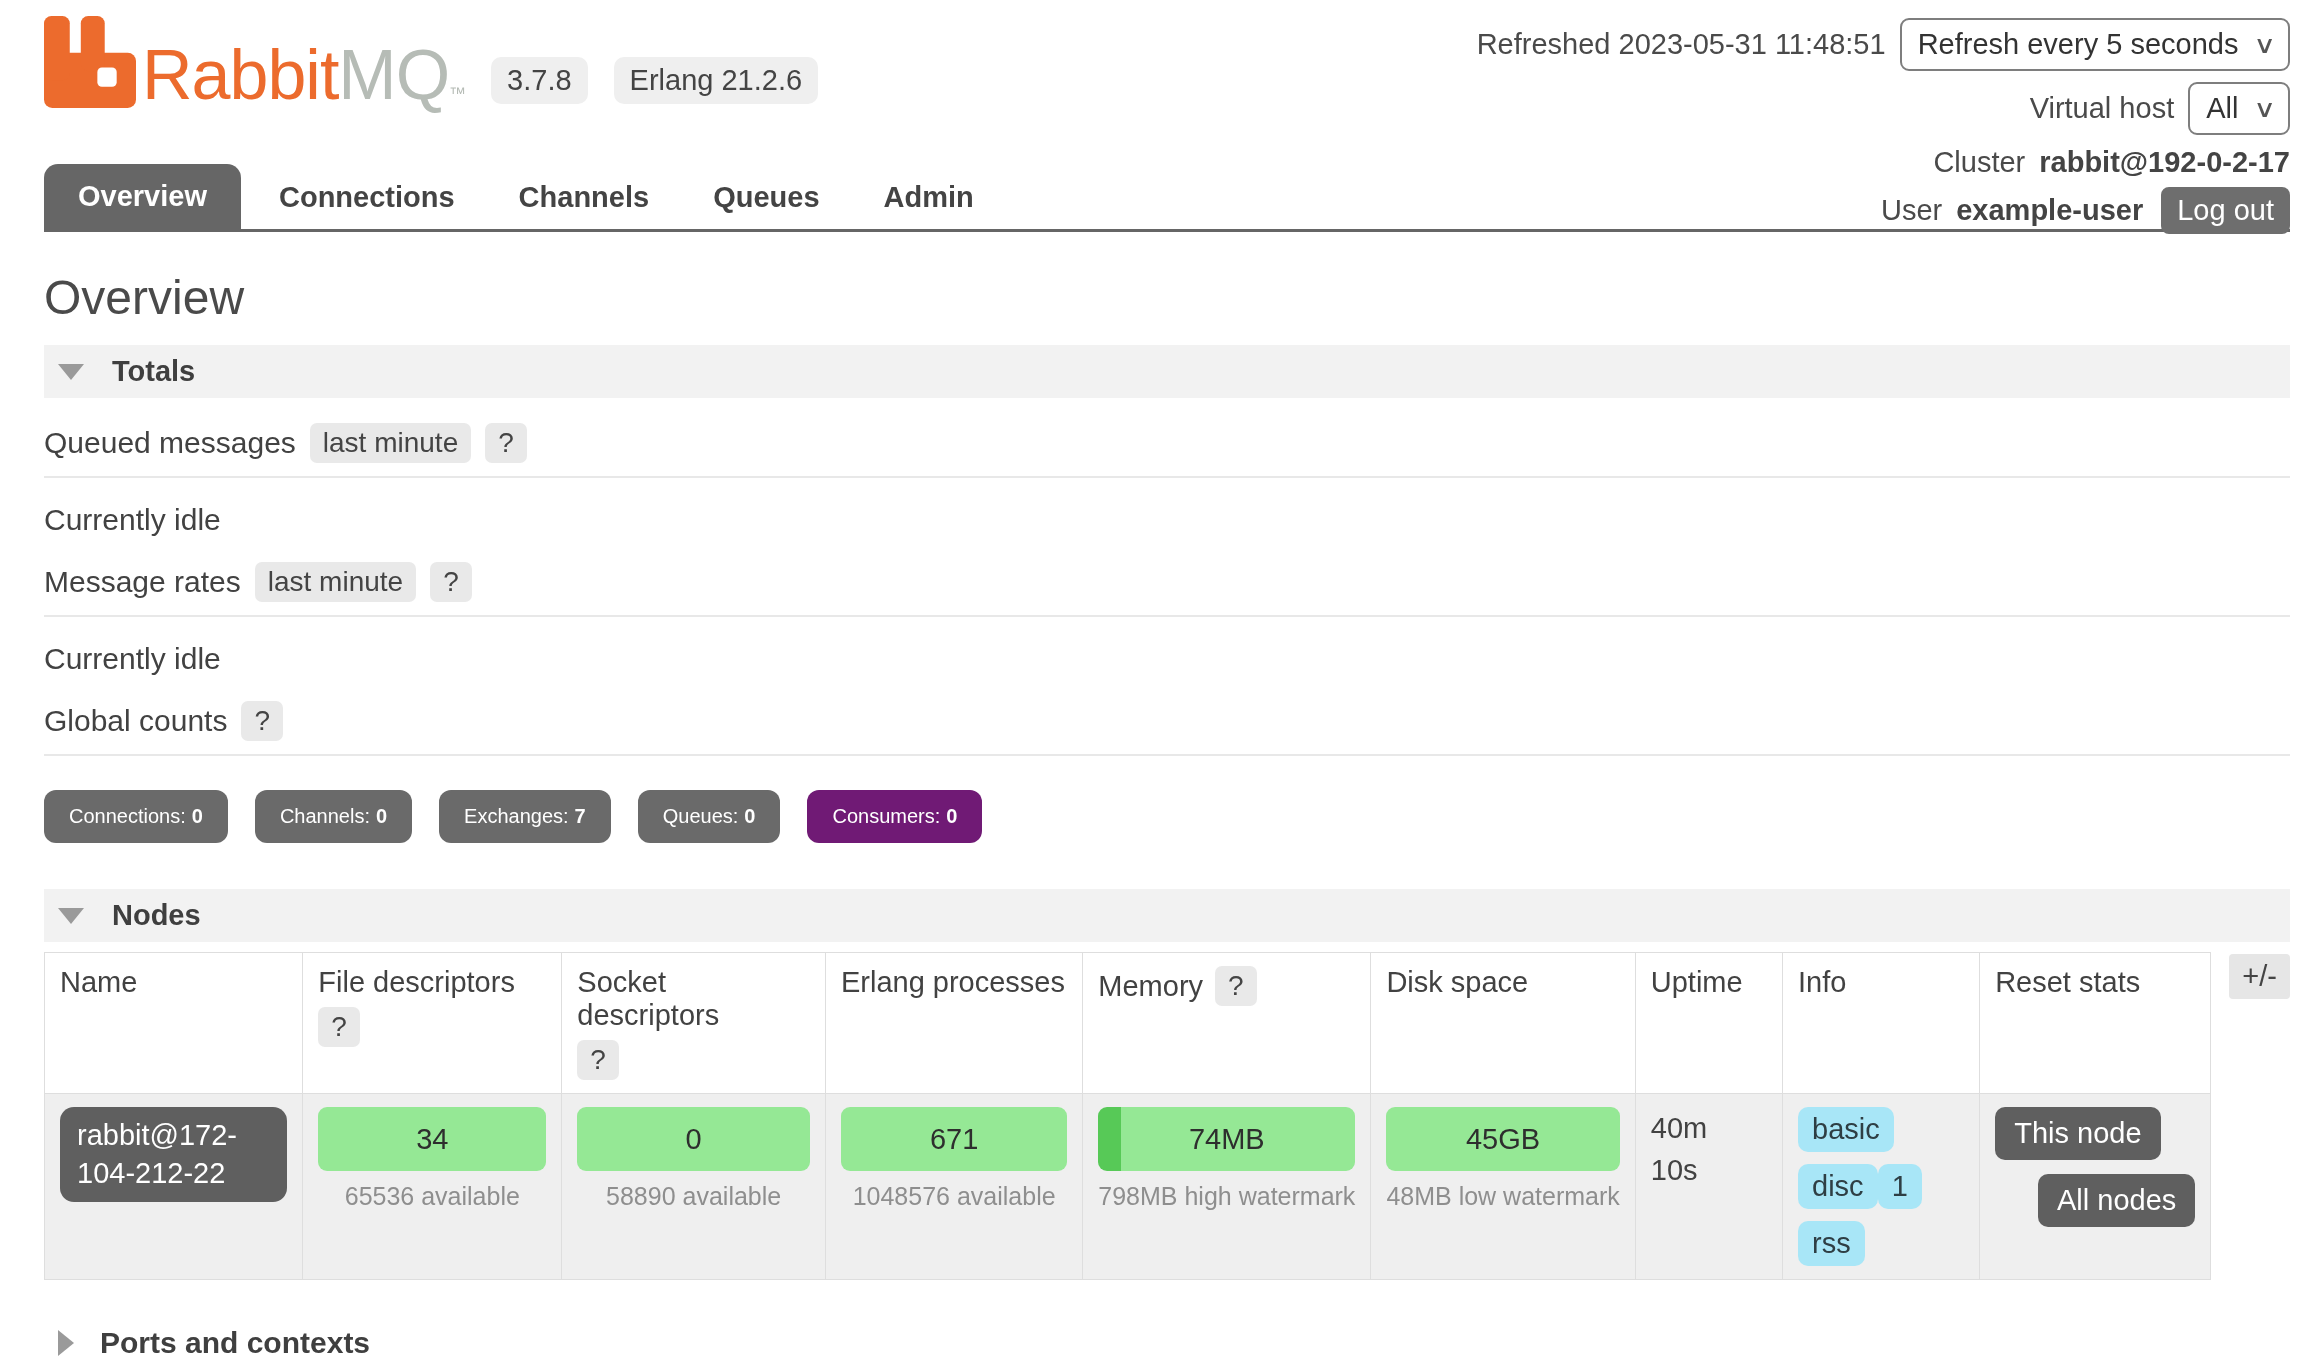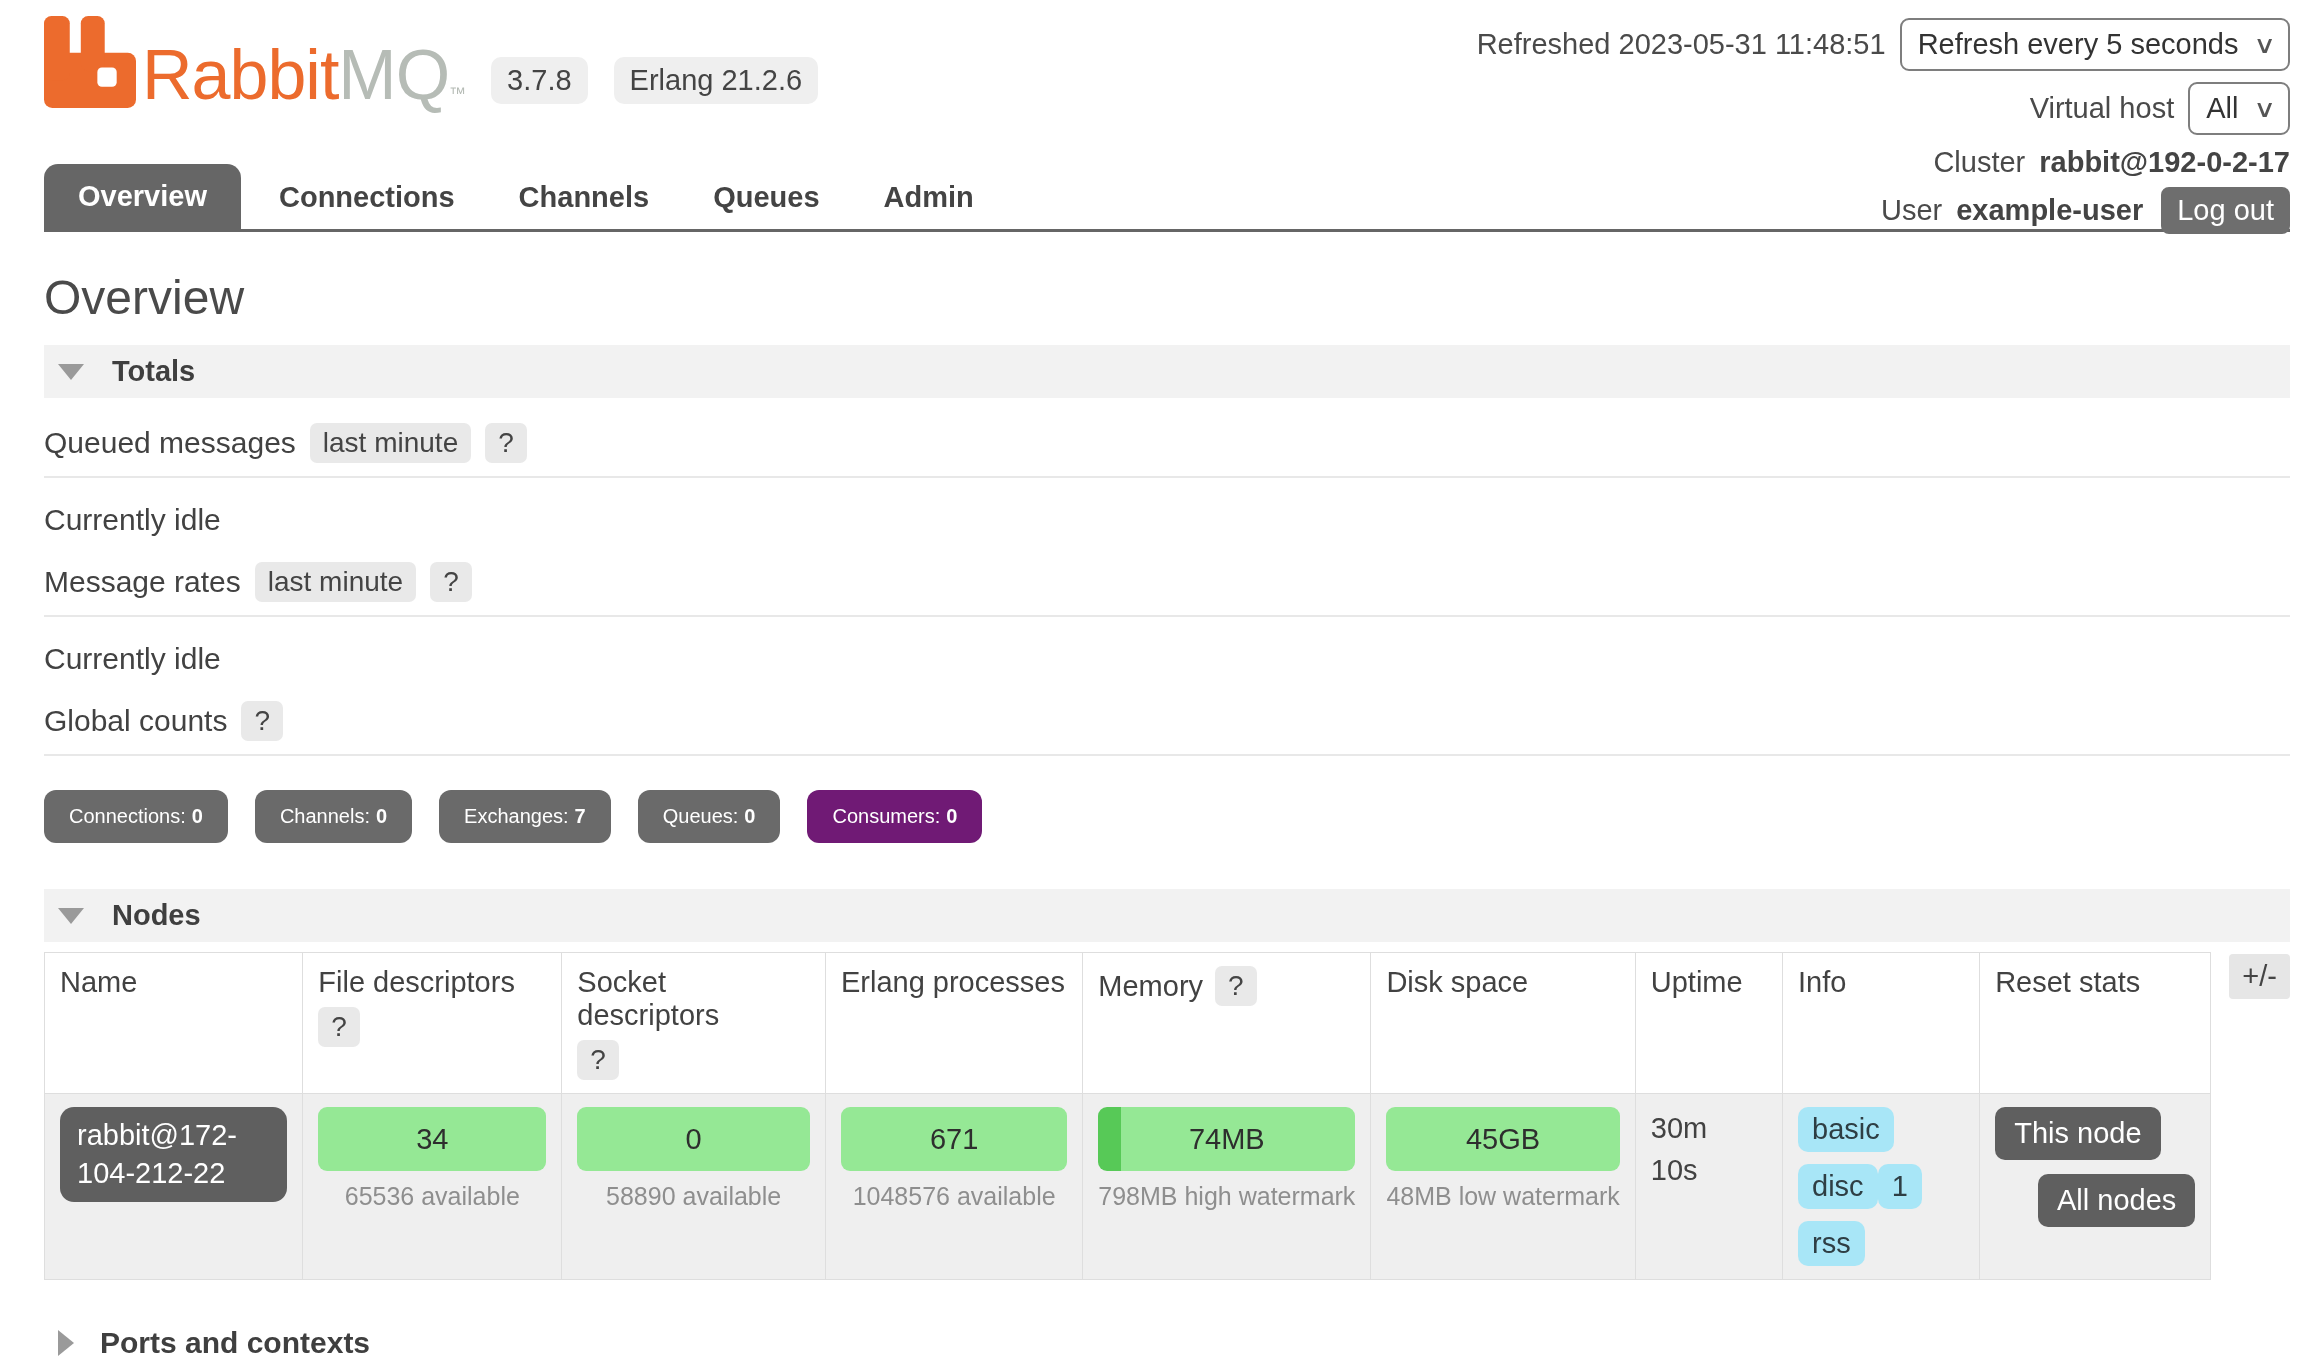--- a/index.html
+++ b/index.html
@@ -274,21 +274,21 @@
           </td>
           <td>
             <div class="bar mem">74MB</div>
             <div class="bar-sub">798MB high watermark</div>
           </td>
           <td>
             <div class="bar">45GB</div>
             <div class="bar-sub">48MB low watermark</div>
           </td>
           <td>
-            <div class="uptime-wrap">30m 10s</div>
+            <div class="uptime-wrap">40m 10s</div>
           </td>
           <td>
             <div class="info-badges">
               <span class="info-badge">basic</span>
               <span class="info-badge">disc</span>
               <span class="info-badge">1</span>
               <span class="info-badge">rss</span>
             </div>
           </td>
           <td>

